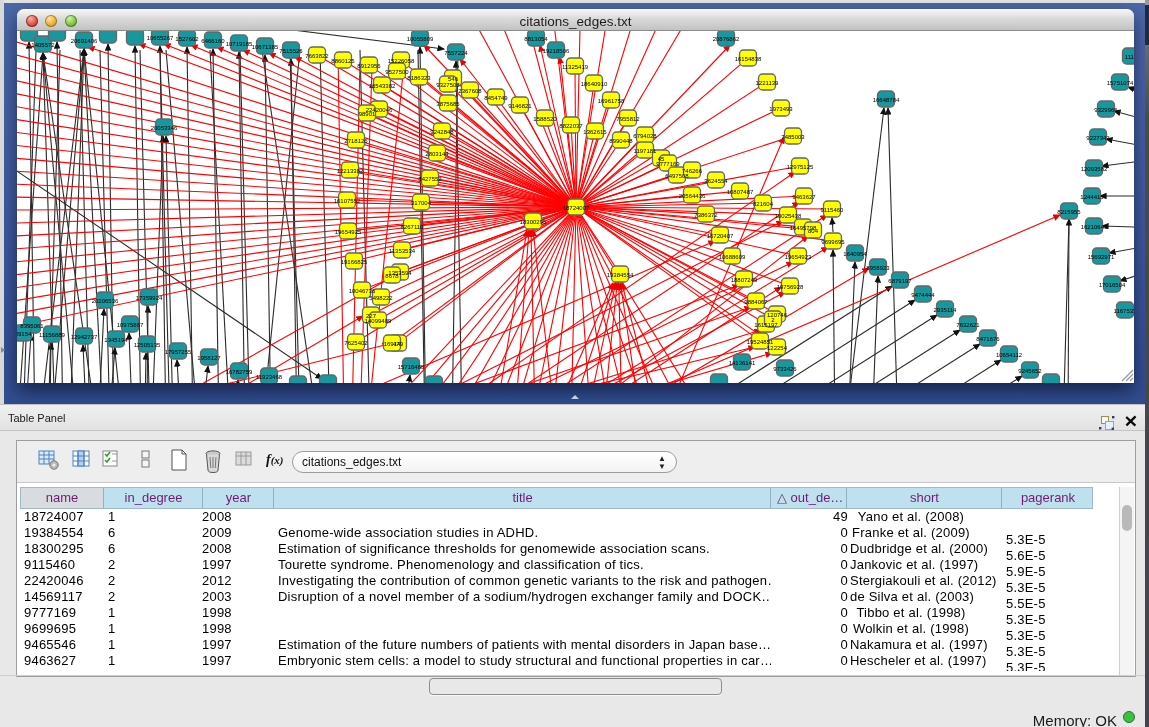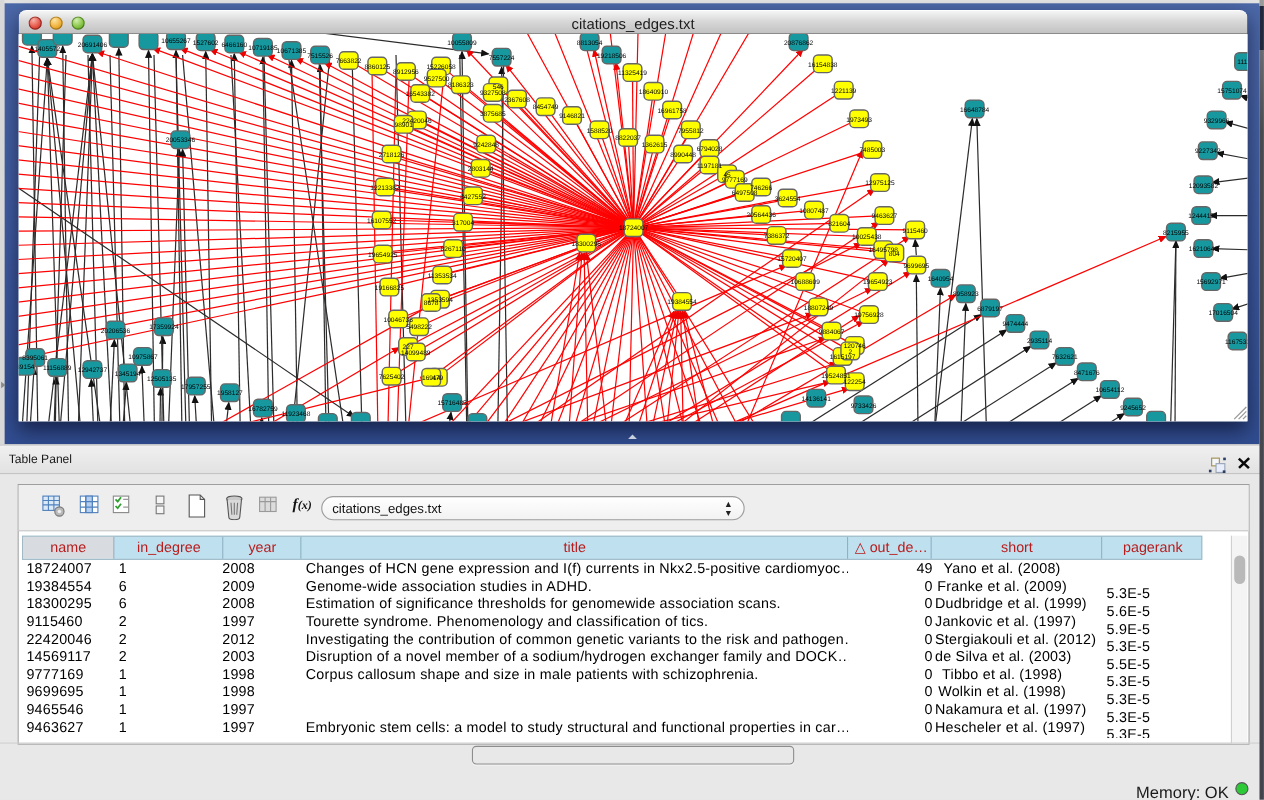--- a/index.html
+++ b/index.html
@@ -26,21 +26,21 @@
     background:#fff; border:1px solid #9e9e9e; }
   #toolbar { position:absolute; left:0; top:0; width:100%; height:42px; background:#eeeeee;
     border-bottom:1px solid #c9c9c9; }
   #combo { position:absolute; left:275px; top:10px; width:385px; height:22px;
     background:linear-gradient(#ffffff,#f2f2f2); border:1px solid #9d9d9d; border-radius:11px;
     font-size:12px; color:#111; line-height:20px; padding-left:9px; }
   #combo .arr { position:absolute; right:10px; top:2.5px; font-size:8px; color:#222; line-height:8.5px; }
   #thead { position:absolute; left:3px; top:46px; width:1073px; height:22px; background:#bfe0ef;
     border:1px solid #9fb9c6; }
   .hc { position:absolute; top:0; height:20px; border-right:1px solid #8fb2c2;
-    font-size:13px; color:#b91c1c; text-align:center; line-height:20px; }
+    font-size:13px; color:#701a75; text-align:center; line-height:20px; }
   #tgrid { position:absolute; left:3px; top:68px; width:1073px; height:162px; overflow:hidden; }
   .trow { position:absolute; left:0; width:1073px; height:16px; }
   .c { position:absolute; top:0; height:16px; font-size:13px; color:#000; line-height:15px; letter-spacing:.22px;
        white-space:nowrap; overflow:hidden; }
   .c0 { left:4px;   width:80px; }
   .c1 { left:88px;  width:95px; }
   .c2 { left:182px; width:86px; }
   .c3 { left:258px; width:493px; }
   .c4 { left:756px; width:72px;text-align:right; }
   .c5 { left:830px; width:152px; text-align:center; padding-right:30px; }
@@ -679,41 +679,40 @@
       <div class="hc" style="left:254px;width:496px">title</div>
       <div class="hc" style="left:751px;width:75px;text-align:left;padding-left:5px">△ out_de…</div>
       <div class="hc" style="left:827px;width:154px">short</div>
       <div class="hc" style="left:982px;width:90px;border-right:none">pagerank</div>
     </div>
     <div id="tgrid">
 <div class="trow" style="top:0px">
           <div class="c c0">18724007</div>
           <div class="c c1">1</div>
           <div class="c c2">2008</div>
-          <div class="c c3">Changes of HCN gene expression and I(f) currents in Nkx2.5-positive cardiomyoc…</div>
           <div class="c c4">49</div>
           <div class="c c5">Yano et al. (2008)</div>
           <div class="c c6">5.3E-5</div>
         </div>
 <div class="trow" style="top:16px">
           <div class="c c0">19384554</div>
           <div class="c c1">6</div>
           <div class="c c2">2009</div>
           <div class="c c3">Genome-wide association studies in ADHD.</div>
           <div class="c c4">0</div>
           <div class="c c5">Franke et al. (2009)</div>
           <div class="c c6">5.6E-5</div>
         </div>
 <div class="trow" style="top:32px">
           <div class="c c0">18300295</div>
           <div class="c c1">6</div>
           <div class="c c2">2008</div>
           <div class="c c3">Estimation of significance thresholds for genomewide association scans.</div>
           <div class="c c4">0</div>
-          <div class="c c5">Dudbridge et al. (1999)</div>
+          <div class="c c5">Dudbridge et al. (2000)</div>
           <div class="c c6">5.9E-5</div>
         </div>
 <div class="trow" style="top:48px">
           <div class="c c0">9115460</div>
           <div class="c c1">2</div>
           <div class="c c2">1997</div>
           <div class="c c3">Tourette syndrome. Phenomenology and classification of tics.</div>
           <div class="c c4">0</div>
           <div class="c c5">Jankovic et al. (1997)</div>
           <div class="c c6">5.3E-5</div>
@@ -733,37 +732,37 @@
           <div class="c c2">2003</div>
           <div class="c c3">Disruption of a novel member of a sodium/hydrogen exchanger family and DOCK…</div>
           <div class="c c4">0</div>
           <div class="c c5">de Silva et al. (2003)</div>
           <div class="c c6">5.3E-5</div>
         </div>
 <div class="trow" style="top:96px">
           <div class="c c0">9777169</div>
           <div class="c c1">1</div>
           <div class="c c2">1998</div>
-          <div class="c c3">Corpus callosum shape and size in male patients with schizophrenia.</div>
           <div class="c c4">0</div>
           <div class="c c5">Tibbo et al. (1998)</div>
           <div class="c c6">5.3E-5</div>
         </div>
 <div class="trow" style="top:112px">
           <div class="c c0">9699695</div>
           <div class="c c1">1</div>
           <div class="c c2">1998</div>
           <div class="c c4">0</div>
           <div class="c c5">Wolkin et al. (1998)</div>
           <div class="c c6">5.3E-5</div>
         </div>
 <div class="trow" style="top:128px">
           <div class="c c0">9465546</div>
           <div class="c c1">1</div>
           <div class="c c2">1997</div>
+          <div class="c c3">Estimation of the future numbers of patients with mental disorders in Japan base…</div>
           <div class="c c4">0</div>
           <div class="c c5">Nakamura et al. (1997)</div>
           <div class="c c6">5.3E-5</div>
         </div>
 <div class="trow" style="top:144px">
           <div class="c c0">9463627</div>
           <div class="c c1">1</div>
           <div class="c c2">1997</div>
           <div class="c c3">Embryonic stem cells: a model to study structural and functional properties in car…</div>
           <div class="c c4">0</div>

